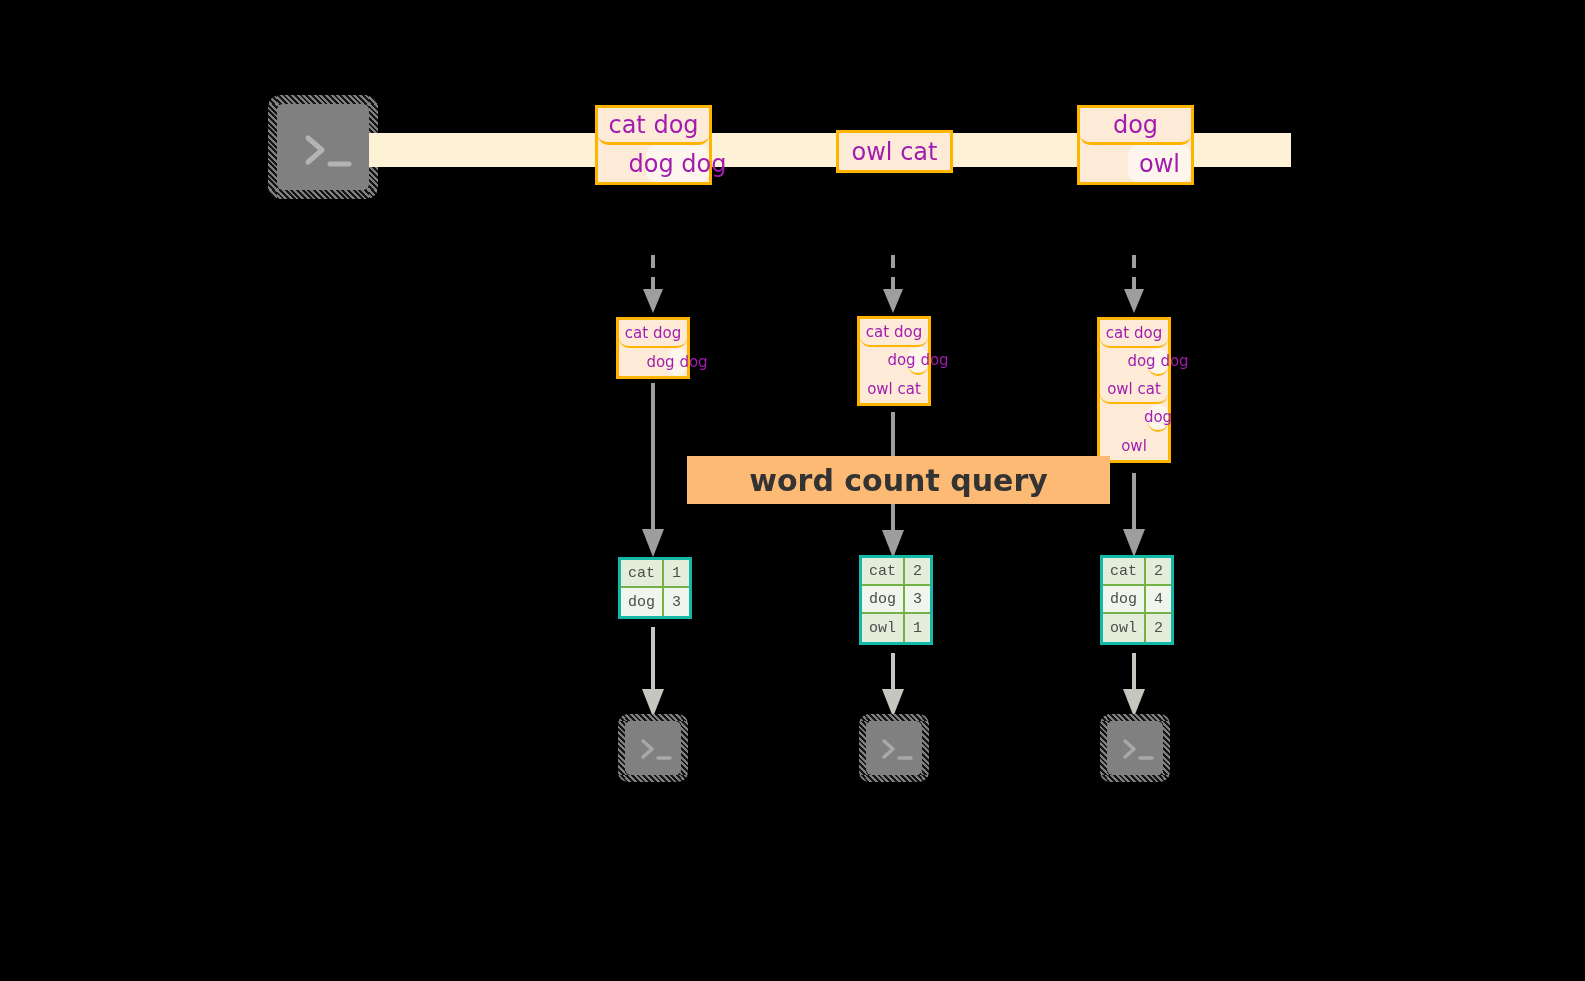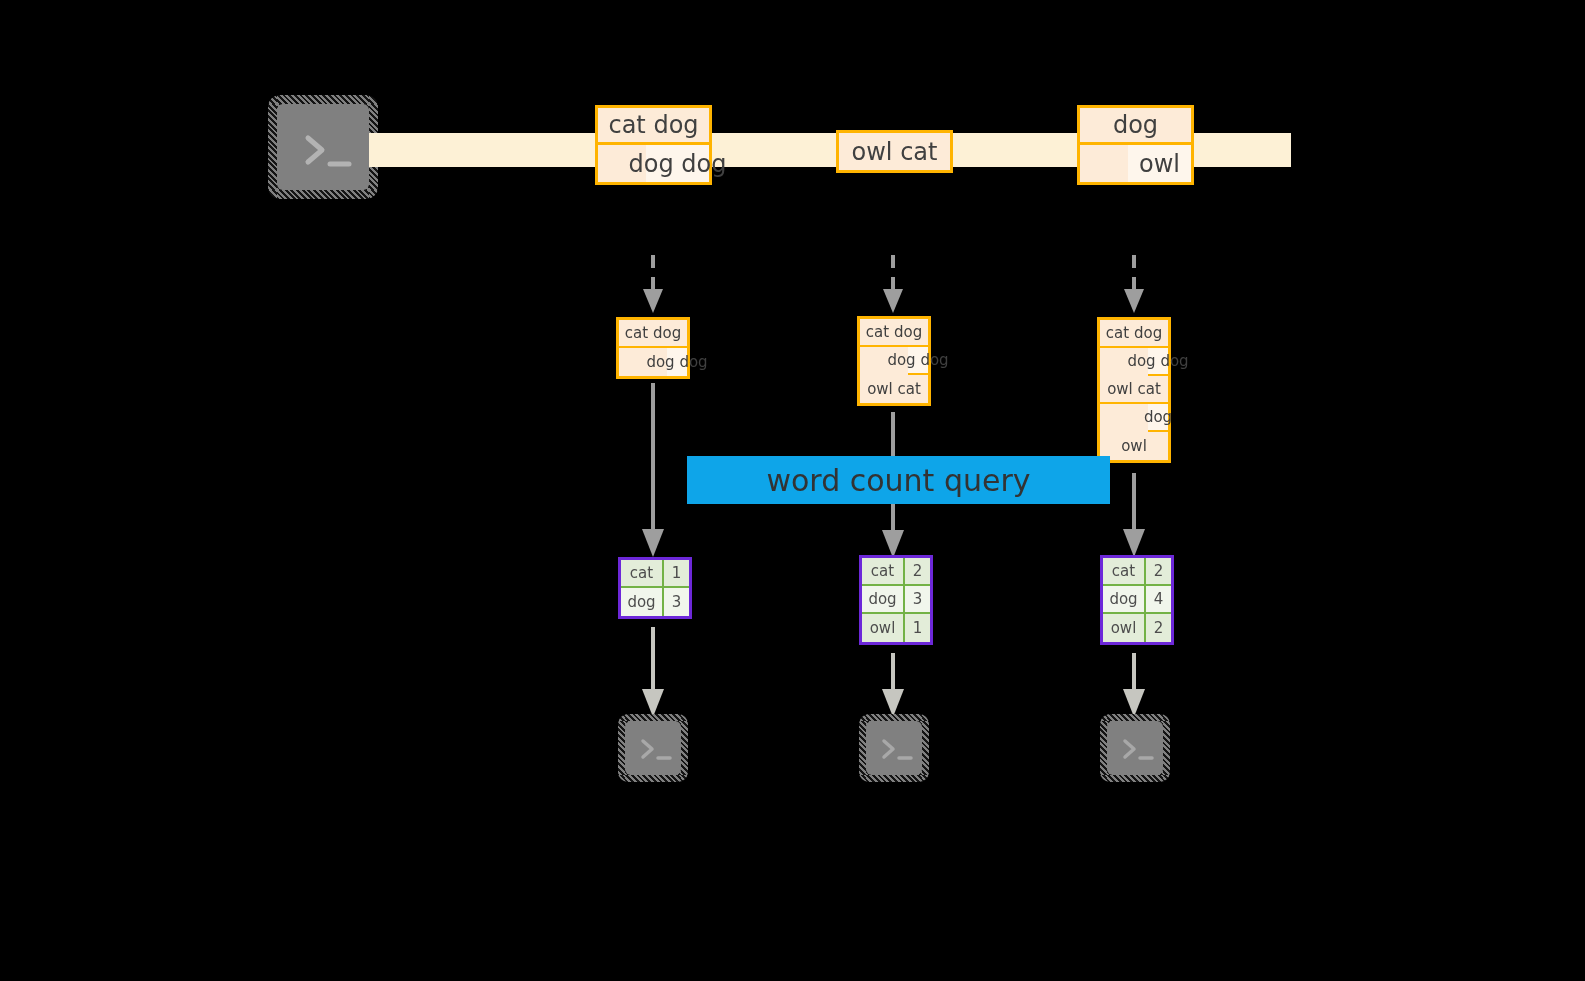--- a/index.html
+++ b/index.html
@@ -49,44 +49,46 @@
   
   .rec {
     position: absolute;
     border: 3px solid #FFB400;
     background: #FDEBD8;
   }
   .rec .cell {
     display: flex;
     align-items: center;
     justify-content: center;
-    color: #404040;
+    color: #a21caf;
     white-space: nowrap;
     background: #FDEBD8;
     border-bottom: 3px solid #FFB400;
+    border-radius: 10px;
   }
   .rec .cell:last-child { border-bottom: none; }
   .rec .cell.alt { background: #FEF6EC; margin-left: 48px; }
 
   
   .rec.big { }
   .rec.big .cell { height: 37px; font-size: 24px; }
 
   
   .rec.small { }
   .rec.small .cell { height: 28px; font-size: 15px; border-bottom-width: 2px; }
   .rec.small { border-width: 3px; }
 
   
   .res {
     position: absolute;
-    border: 3px solid #6d28d9;
+    border: 3px solid #14b8a6;
     background: #E3EDD9;
     display: flex;
     flex-direction: column;
+    font-family: Liberation Mono, monospace;
   }
   .res .row {
     display: flex;
     border-bottom: 2px solid #73B246;
     height: 28px;
   }
   .res .row:last-child { border-bottom: none; }
   .res .word, .res .count {
     display: flex;
     align-items: center;
@@ -99,27 +101,28 @@
   .res .word { width: 43px; border-right: 2px solid #73B246; }
   .res .count { width: 25px; }
   .res .row.alt .word, .res .row.alt .count { background: #F1F6EC; }
 
   
   .conn { position: absolute; }
 
   
   .label-band {
     position: absolute;
-    background: #0ea5e9;
+    background: #fdba74;
     display: flex;
     align-items: center;
     justify-content: center;
     color: #333333;
     font-size: 30px;
     white-space: nowrap;
+    font-weight: bold;
   }
 </style>
 </head>
 <body>
 
 <div id="stage">
 
   <div class="terminal" style="left:268px; top:95px; width:110px; height:104px;">
     <div class="inner"></div>
     <svg width="110" height="104" viewBox="0 0 110 104">

